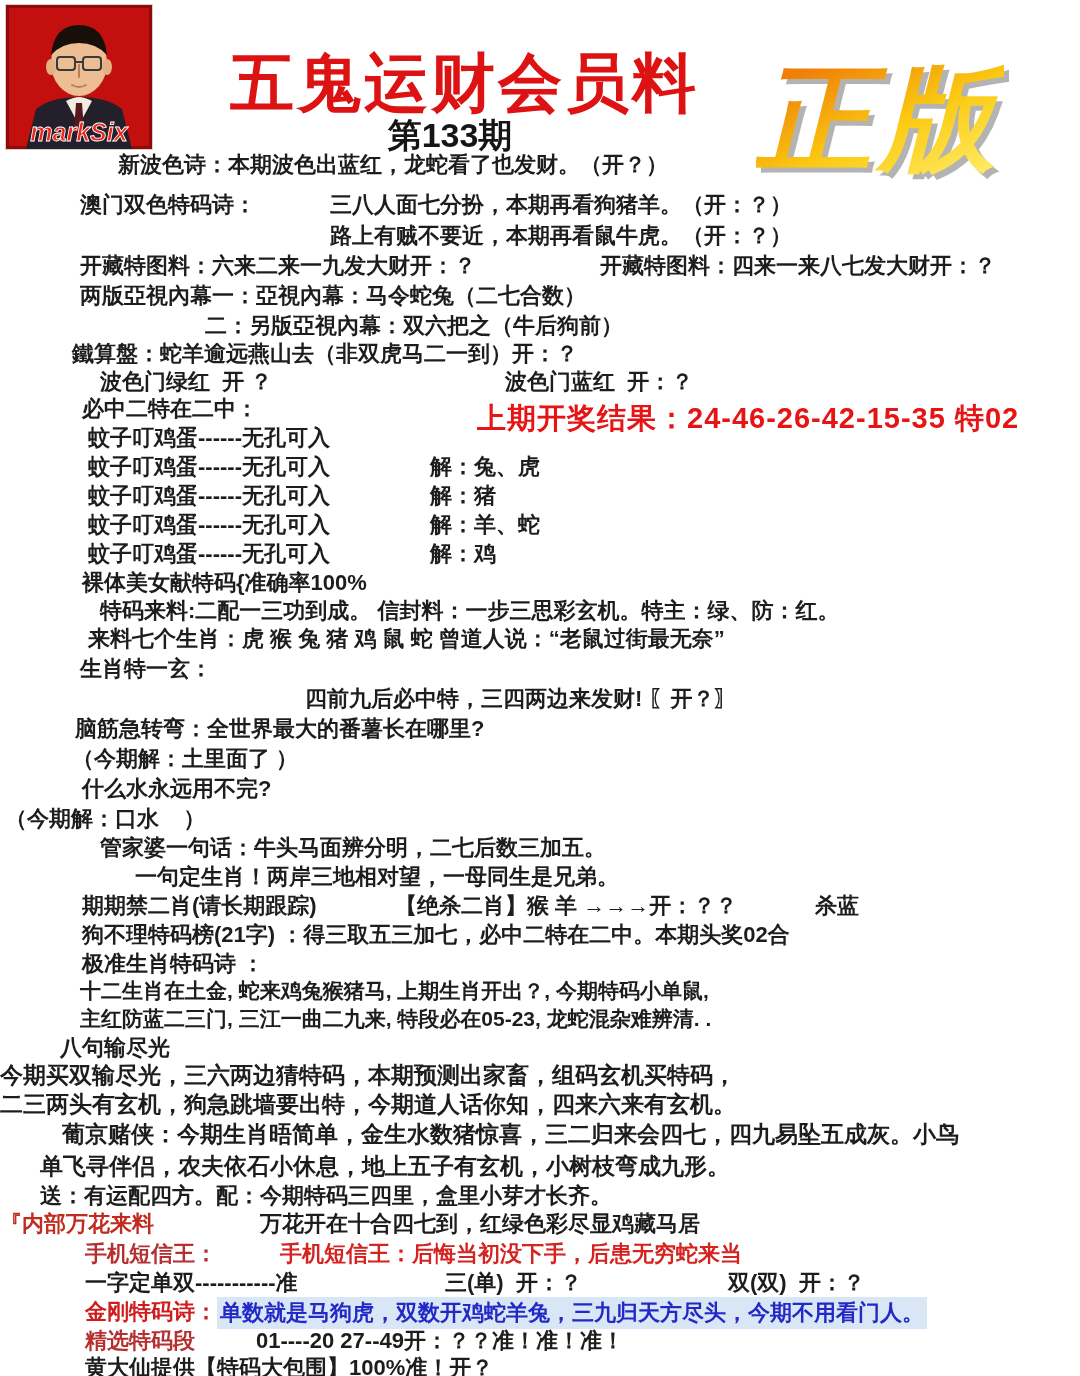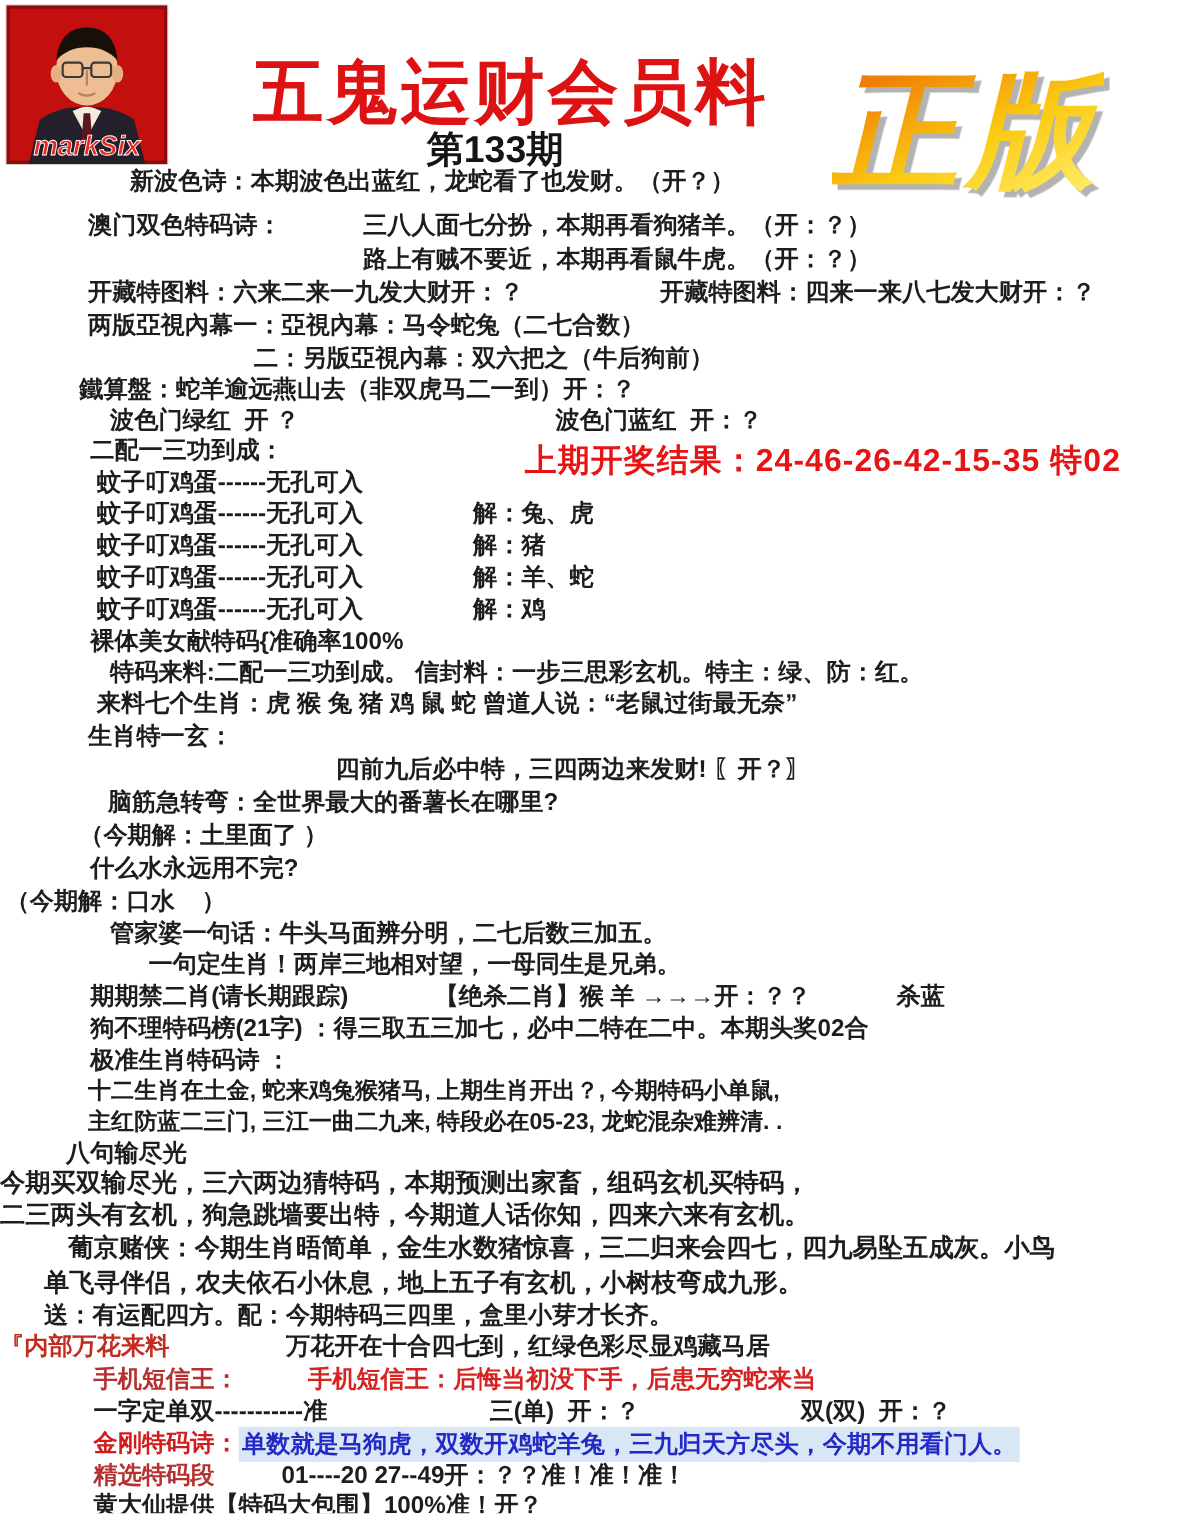--- a/index.html
+++ b/index.html
@@ -71,31 +71,31 @@
         <span class="seg" style="left: 330px;">路上有贼不要近，本期再看鼠牛虎。（开：？）</span>
       </div>
       <div class="line" style="top: 251px;">
         <span class="seg" style="left: 80px;">开藏特图料：六来二来一九发大财开：？</span>
         <span class="seg" style="left: 600px;">开藏特图料：四来一来八七发大财开：？</span>
       </div>
       <div class="line" style="top: 281px;">
         <span class="seg" style="left: 80px;">两版亞視內幕一：亞視內幕：马令蛇兔（二七合数）</span>
       </div>
       <div class="line" style="top: 311px;">
-        <span class="seg" style="left: 231px;">二：另版亞視內幕：双六把之（牛后狗前）</span>
+        <span class="seg" style="left: 205px;">二：另版亞視內幕：双六把之（牛后狗前）</span>
       </div>
       <div class="line" style="top: 339px;">
         <span class="seg" style="left: 72px;">鐵算盤：蛇羊逾远燕山去（非双虎马二一到）开：？</span>
       </div>
       <div class="line" style="top: 367px;">
         <span class="seg" style="left: 100px;">波色门绿红  开 ？</span>
         <span class="seg" style="left: 505px;">波色门蓝红  开：？</span>
       </div>
       <div class="line" style="top: 394px;">
-        <span class="seg" style="left: 82px;">二配一三功到成：</span>
+        <span class="seg" style="left: 82px;">必中二特在二中：</span>
       </div>
       <div class="line" style="top: 423px;">
         <span class="seg" style="left: 88px;">蚊子叮鸡蛋------无孔可入</span>
       </div>
       <div class="line" style="top: 452px;">
         <span class="seg" style="left: 88px;">蚊子叮鸡蛋------无孔可入</span>
         <span class="seg" style="left: 430px;">解：兔、虎</span>
       </div>
       <div class="line" style="top: 481px;">
         <span class="seg" style="left: 88px;">蚊子叮鸡蛋------无孔可入</span>
@@ -118,21 +118,21 @@
       <div class="line" style="top: 624px;">
         <span class="seg" style="left: 88px;">来料七个生肖：虎 猴 兔 猪 鸡 鼠 蛇 曾道人说：“老鼠过街最无奈”</span>
       </div>
       <div class="line" style="top: 654px;">
         <span class="seg" style="left: 80px;">生肖特一玄：</span>
       </div>
       <div class="line" style="top: 684px;">
         <span class="seg" style="left: 305px;">四前九后必中特，三四两边来发财! 〖开？〗</span>
       </div>
       <div class="line" style="top: 714px;">
-        <span class="seg" style="left: 98px;">脑筋急转弯：全世界最大的番薯长在哪里?</span>
+        <span class="seg" style="left: 75px;">脑筋急转弯：全世界最大的番薯长在哪里?</span>
       </div>
       <div class="line" style="top: 744px;">
         <span class="seg" style="left: 72px; text-align: center;">（今期解：土里面了 ）</span>
       </div>
       <div class="line" style="top: 774px;">
         <span class="seg" style="left: 82px;">什么水永远用不完?</span>
       </div>
       <div class="line" style="top: 804px;">
         <span class="seg" style="left: 5px;">（今期解：口水    ）</span>
       </div>

